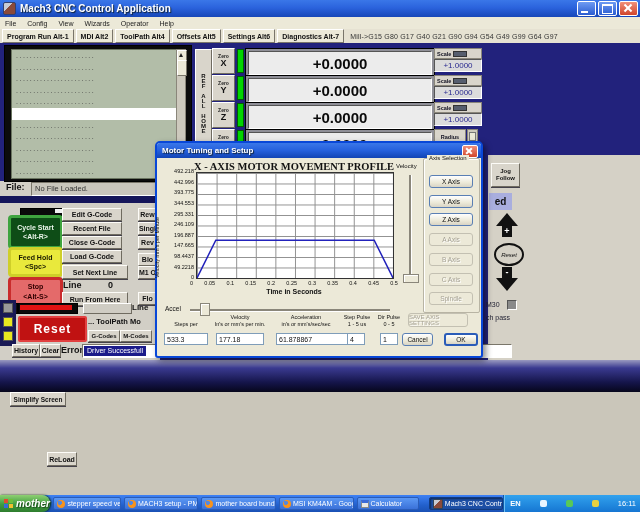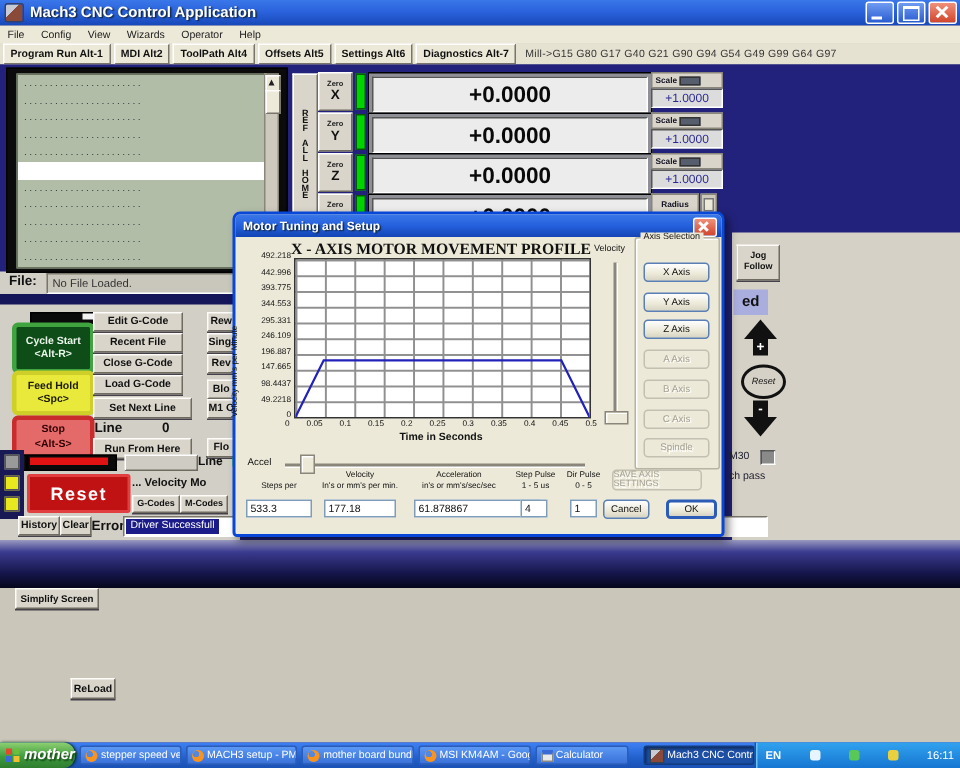--- a/index.html
+++ b/index.html
@@ -308,21 +308,21 @@
     <div class="abs ind-gray"></div>
     <div class="abs dwell">Line</div>
     <div class="abs ind-grn"></div>
 
     <div class="abs ledcol">
       <span class="led" style="top:3px;background:#9a9a9a;"></span>
       <span class="led" style="top:17px;background:#e8e820;"></span>
       <span class="led" style="top:31px;background:#e8e820;"></span>
     </div>
     <div class="abs resetb">Reset</div>
-    <div class="abs emtext">... Velocity Mo</div>
+    <div class="abs emtext">... ToolPath Mo</div>
     <div class="abs mbtn" style="left:88px;top:287px;width:30px;height:10px;font-size:6px;">G-Codes</div>
     <div class="abs mbtn" style="left:120px;top:287px;width:30px;height:10px;font-size:6px;">M-Codes</div>
 
     <div class="abs mbtn" style="left:12px;top:301px;width:26px;height:11px;">History</div>
     <div class="abs mbtn" style="left:40px;top:301px;width:19px;height:11px;">Clear</div>
     <div class="abs histrow-lab" style="left:61px;top:302px;">Error:</div>
     <div class="abs errfield">
       <span class="errsel">Driver Successfull</span>
     </div>
 

